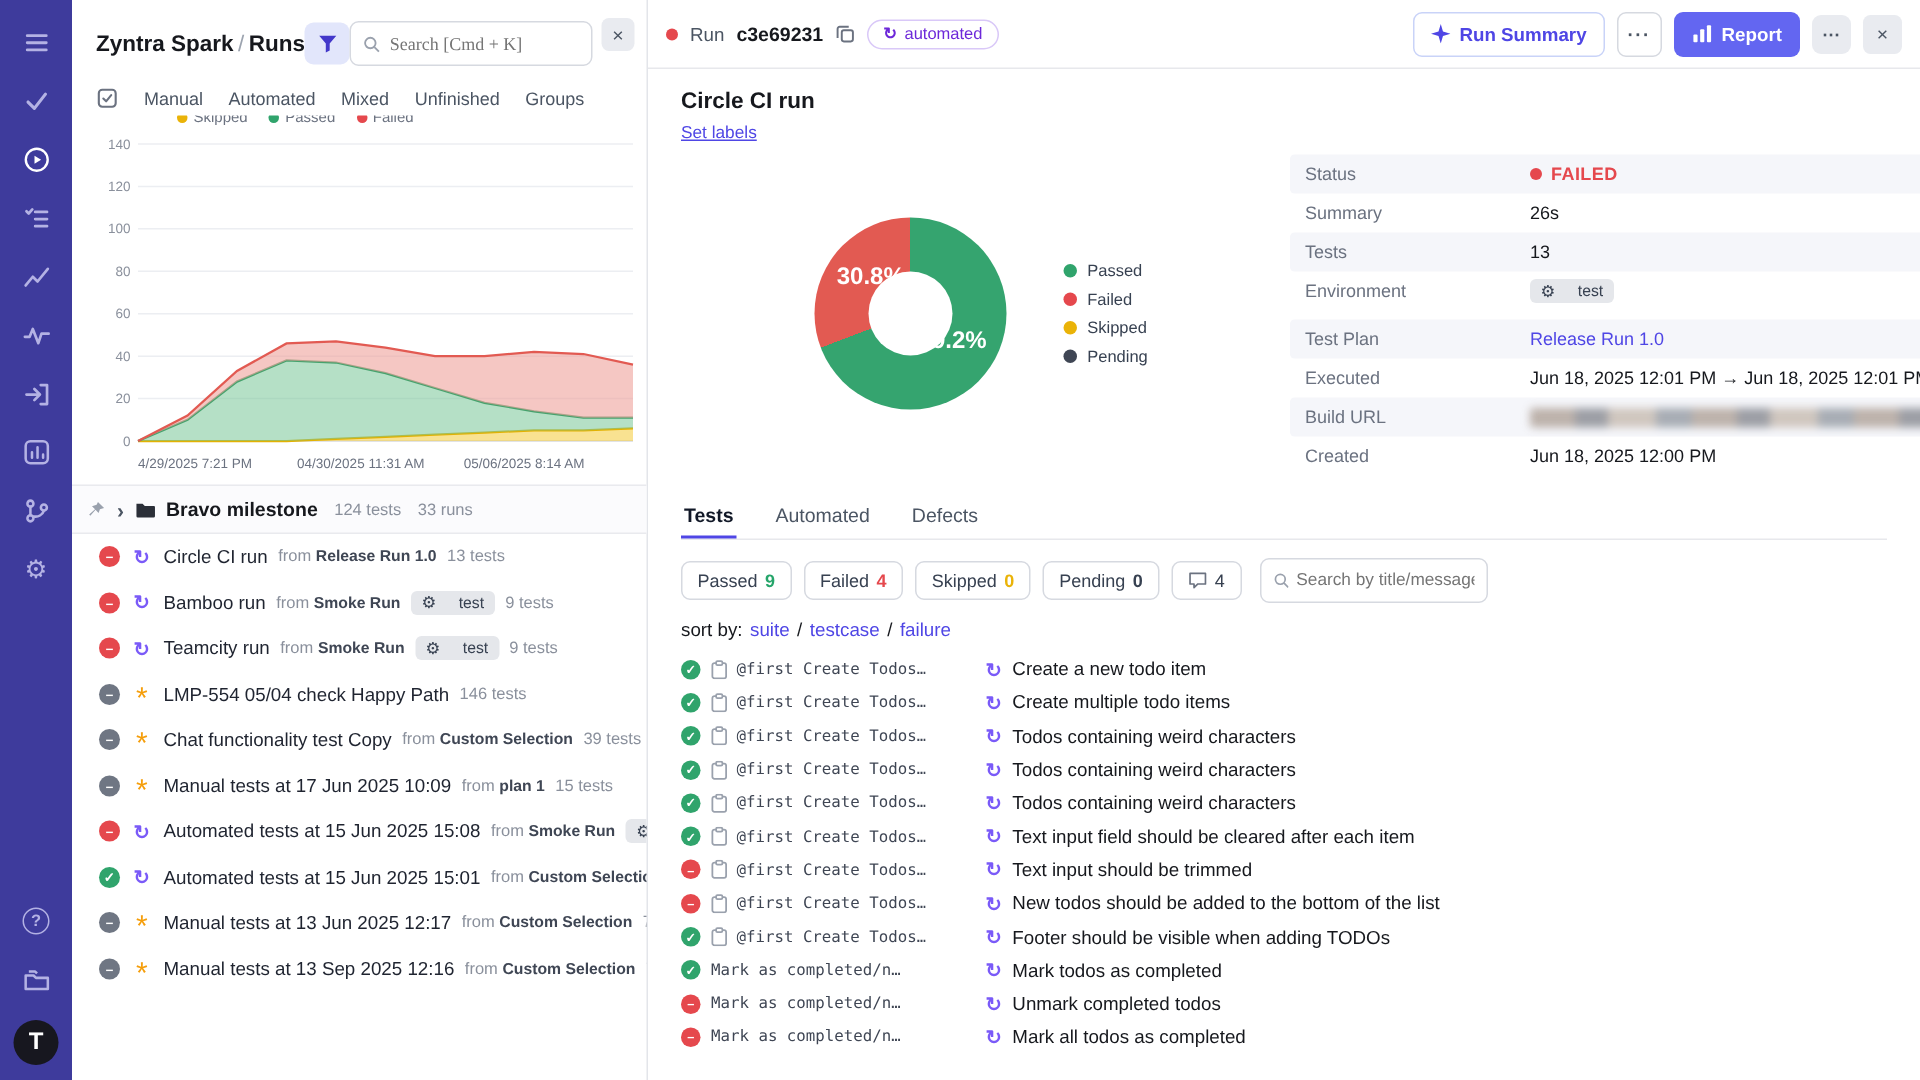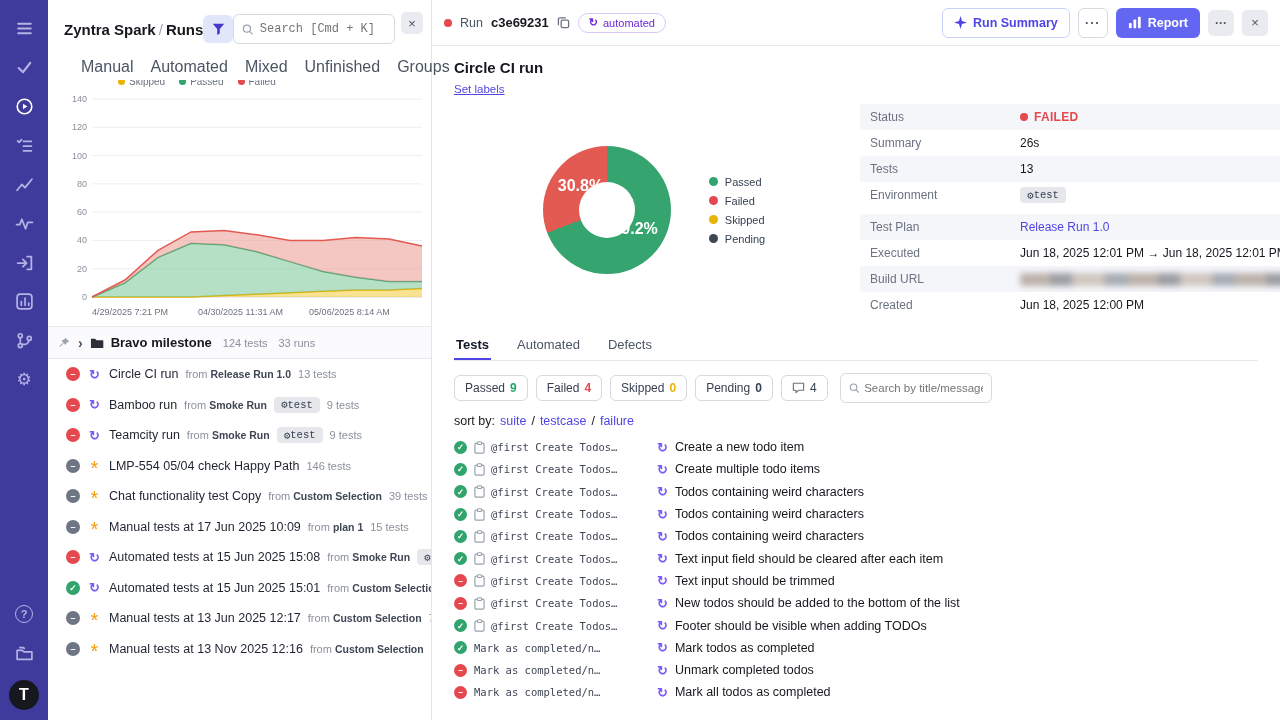--- a/index.html
+++ b/index.html
@@ -16,26 +16,26 @@
   .help-circle { width:18px; height:18px; border:1.6px solid currentColor; border-radius:50%; display:flex; align-items:center; justify-content:center; font-size:11px; font-weight:bold; }
   .logo { width:30px; height:30px; border-radius:50%; background:#17171f; color:#fff; display:flex; align-items:center; justify-content:center; font-weight:bold; font-size:16px; margin-top:4px; cursor:pointer; }
 
   
   .left-panel { width:384px; min-width:384px; border-right:1px solid #e3e5ea; display:flex; flex-direction:column; background:#fff; position:relative; }
   .lp-header { display:flex; align-items:center; gap:0; padding:14px 36px 6px 16px; }
   .breadcrumb { font-size:15px; font-weight:bold; white-space:nowrap; }
   .breadcrumb .sep { color:#9ca3af; font-weight:normal; padding:0 3px; }
   .filter-btn { width:30px; height:28px; min-width:30px; background:#e2e6fb; border-radius:6px; display:flex; align-items:center; justify-content:center; cursor:pointer; }
   .search-box { flex:1; height:30px; border:1px solid #d6d9e0; border-radius:6px; display:flex; align-items:center; gap:6px; padding:0 8px; color:#9aa1ad; background:#fff; }
-  .search-box input { border:none; outline:none; width:100%; font-size:12px; font-family:Liberation Mono, monospace; color:#ef4444; background:transparent; }
+  .search-box input { border:none; outline:none; width:100%; font-size:12px; font-family:Liberation Serif, serif; color:#ef4444; background:transparent; }
   .close-sq { width:22px; height:22px; background:#e9ebf0; border-radius:5px; display:flex; align-items:center; justify-content:center; color:#4b5563; font-size:13px; cursor:pointer; }
   .close-sq::after { content:"×"; }
   .lp-close { position:absolute; top:12px; right:8px; }
 
-  .lp-tabs { display:flex; align-items:center; gap:17px; padding:8px 16px 4px; font-size:16px; color:#4b5563; }
+  .lp-tabs { display:flex; align-items:center; gap:17px; padding:8px 16px 4px; font-size:12px; color:#4b5563; }
   .lp-tab { cursor:pointer; white-space:nowrap; }
 
   .chart-wrap { overflow:hidden; padding:0 4px 0 8px; }
   .chart-legend { display:flex; gap:14px; align-items:center; font-size:10px; color:#6b7280; margin:-4px 0 0 62px; }
   .lg-it { display:flex; align-items:center; }
   .dot7 { width:7px; height:7px; border-radius:50%; display:inline-block; margin-right:4px; }
   .c-skip { background:#eab308; } .c-pass { background:#30a46c; } .c-fail { background:#e5484d; } .c-pend { background:#3f4654; }
 
   .milestone-row { border-top:1px solid #e9eaee; border-bottom:1px solid #e9eaee; background:#fbfbfd; display:flex; align-items:center; gap:7px; padding:8px 10px; font-size:13px; cursor:pointer; }
   .m-chev { color:#4b5563; font-size:14px; font-weight:bold; line-height:10px; }
@@ -47,21 +47,21 @@
   .dot { width:14px; min-width:14px; height:14px; border-radius:50%; display:flex; align-items:center; justify-content:center; color:#fff; font-size:9px; font-weight:bold; }
   .dot.st-failed { background:#e5484d; } .dot.st-failed::after { content:"–"; }
   .dot.st-passed { background:#30a46c; } .dot.st-passed::after { content:"✓"; }
   .dot.st-neutral { background:#6f7683; } .dot.st-neutral::after { content:"–"; }
   .rtype { width:15px; min-width:15px; text-align:center; }
   .rtype.ty-automated::before { content:"↻"; color:#7a5af8; font-weight:bold; font-size:13px; }
   .rtype.ty-manual::before { content:"*"; color:#f59e0b; font-size:20px; line-height:8px; position:relative; top:5px; }
   .rtitle { color:#1f2430; }
   .rmeta { font-size:11px; color:#8a909c; }
   .rmeta b { color:#3f4654; font-size:10.5px; }
-  .badge { background:#e5e7eb; color:#374151; font-size:10.5px; padding:1.5px 7px; border-radius:4px; display:inline-flex; align-items:center; gap:0; white-space:nowrap;font-family:Liberation Mono, monospace; }
+  .badge { background:#e5e7eb; color:#374151; font-size:10.5px; padding:1.5px 7px; border-radius:4px; display:inline-flex; align-items:center; gap:15px; white-space:nowrap; }
   .gear-glyph::before { content:"⚙"; font-size:11px; }
   .rcount { font-size:11px; color:#8a909c; }
 
   
   .main { flex:1; display:flex; flex-direction:column; min-width:0; }
   .run-header { height:46px; min-height:46px; border-bottom:1px solid #e7e8ec; display:flex; align-items:center; gap:8px; padding:0 12px; }
   .dot8 { width:8px; height:8px; min-width:8px; border-radius:50%; background:#e5484d; }
   .run-label { font-size:12.5px; color:#4b5563; }
   .run-id { font-weight:bold; font-size:13px; }
   .icon-btn-plain { display:flex; align-items:center; color:#6b7280; cursor:pointer; }
@@ -350,21 +350,21 @@
     <div class="run-row">
       <span class="dot st-neutral"></span>
       <span class="rtype ty-manual"></span>
       <span class="rtitle">Manual tests at 13 Jun 2025 12:17</span>
       <span class="rmeta"><span>from</span> <b>Custom Selection</b></span>
       <span class="rcount">748 tests</span>
     </div>
     <div class="run-row">
       <span class="dot st-neutral"></span>
       <span class="rtype ty-manual"></span>
-      <span class="rtitle">Manual tests at 13 Nov 2025 12:16</span>
+      <span class="rtitle">Manual tests at 13 Sep 2025 12:16</span>
       <span class="rmeta"><span>from</span> <b>Custom Selection</b></span>
       <span class="rcount">748 tests</span>
     </div>
   </div>
 </section>
 
 <main class="main">
   <header class="run-header">
     <span class="dot8"></span>
     <span class="run-label">Run</span>

